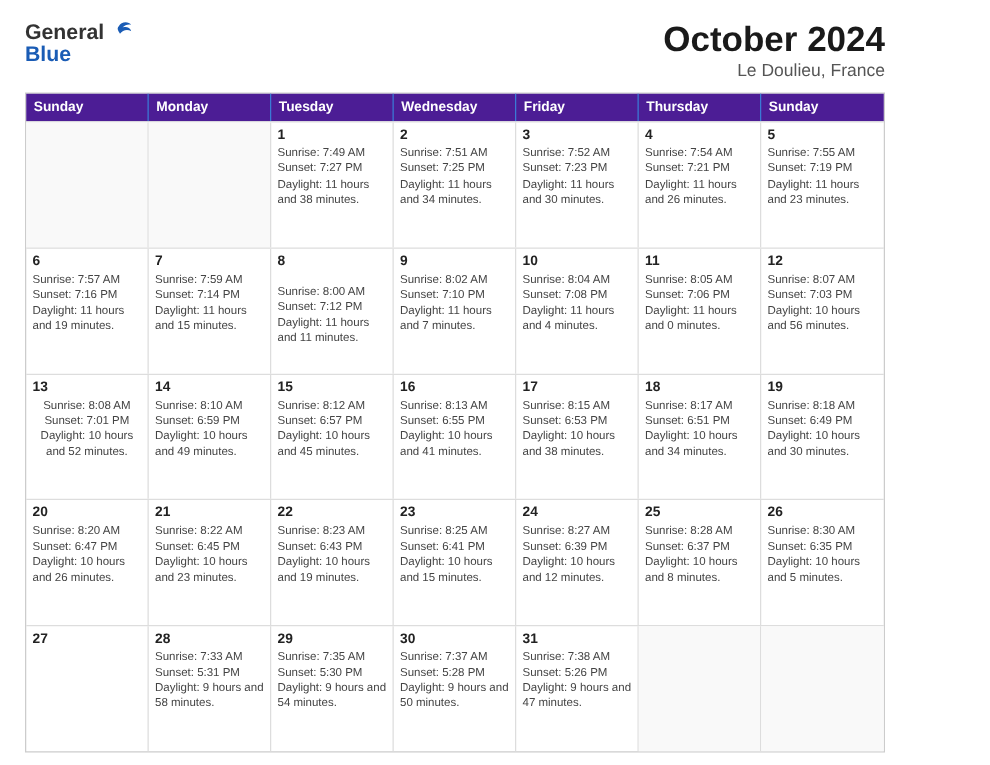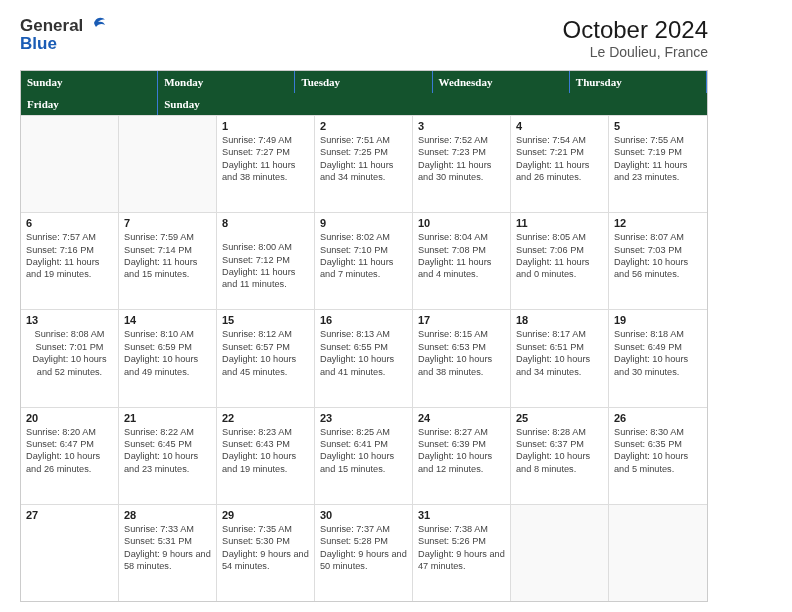--- a/index.html
+++ b/index.html
@@ -25,40 +25,39 @@
     }
     .logo {
       display: flex;
       flex-direction: column;
       align-items: flex-start;
     }
     .title-block {
       text-align: right;
     }
     .title-block h1 {
-      font-size: 24px;
-      font-weight: normal;
+      font-size: 28px;
+      font-weight: bold;
       color: #1a1a1a;
     }
     .title-block h2 {
       font-size: 14px;
       font-weight: normal;
       color: #555;
     }
     .calendar {
       flex: 1;
       display: flex;
       flex-direction: column;
       border: 1px solid #ccc;
     }
     .cal-header-row {
       display: grid;
-      grid-template-columns: repeat(5, 1fr);
-      background: #14532d;
-      font-family: Liberation Serif, serif;
+      grid-template-columns: repeat(7, 1fr);
+      background: #4c1d95;
     }
     .cal-header-cell {
       color: #fff;
       font-size: 11px;
       font-weight: bold;
       padding: 5px 6px;
       border-right: 1px solid #3a7ad5;
       text-align: left;
     }
     .cal-header-cell:last-child { border-right: none; }
@@ -114,22 +113,22 @@
       <h2>Le Doulieu, France</h2>
     </div>
   </div>
 
   <div class="calendar">
     <div class="cal-header-row">
     <div class="cal-header-cell">Sunday</div>
         <div class="cal-header-cell">Monday</div>
         <div class="cal-header-cell">Tuesday</div>
         <div class="cal-header-cell">Wednesday</div>
+        <div class="cal-header-cell">Friday</div>
         <div class="cal-header-cell">Thursday</div>
-        <div class="cal-header-cell">Friday</div>
         <div class="cal-header-cell">Sunday</div>
       </div>
     <div class="cal-body">
     <div class="cal-week">
           <div class="cal-cell empty"></div>
           <div class="cal-cell empty"></div>
           <div class="cal-cell">
             <span class="day-num">1</span>
             <div class="day-info" style="white-space: pre-line;">Sunrise: 7:49 AM
 Sunset: 7:27 PM

